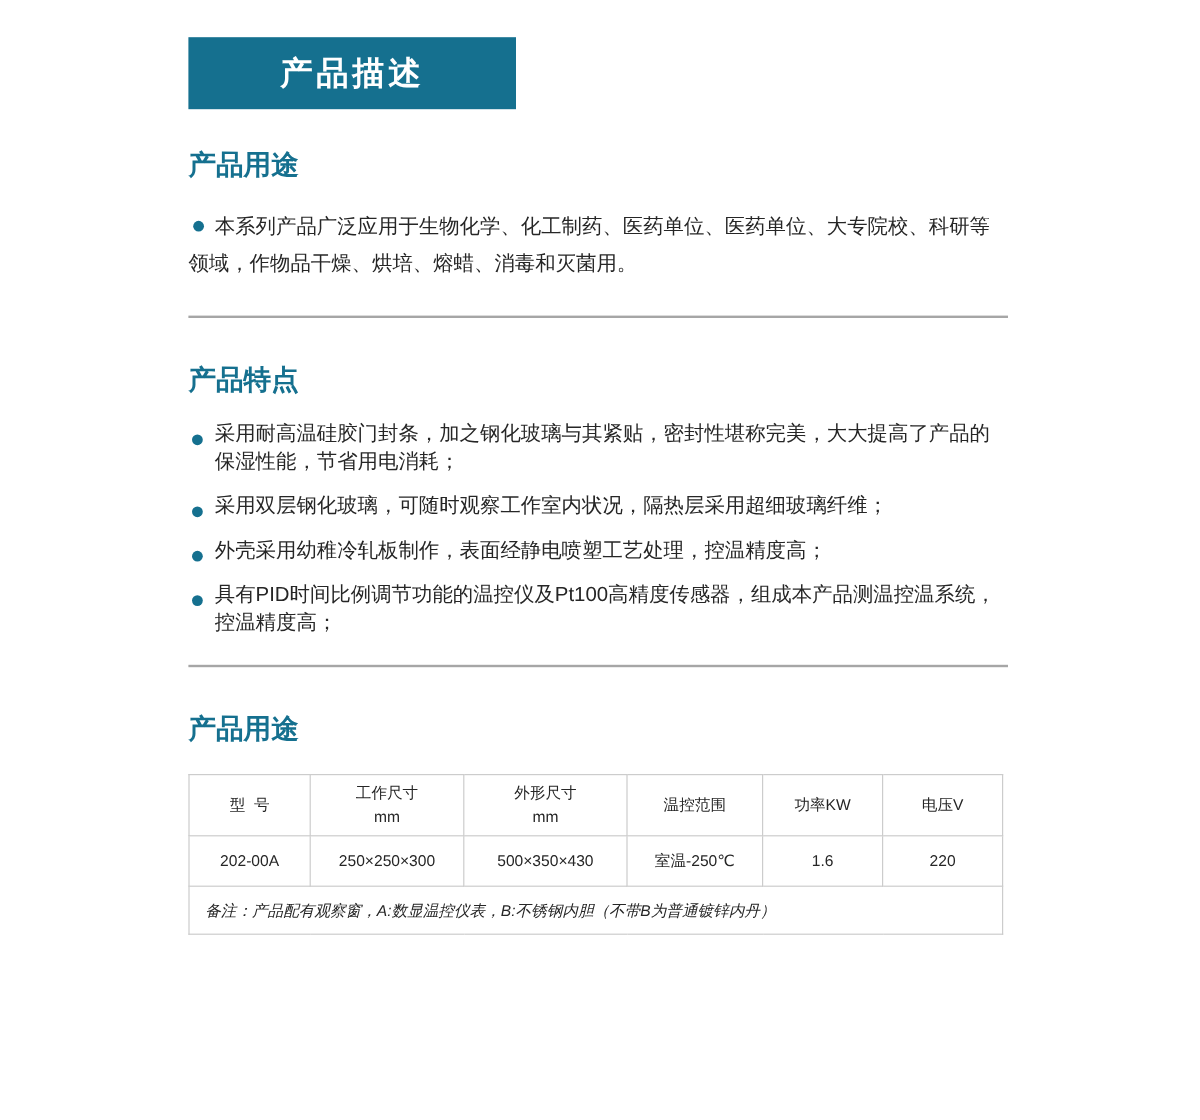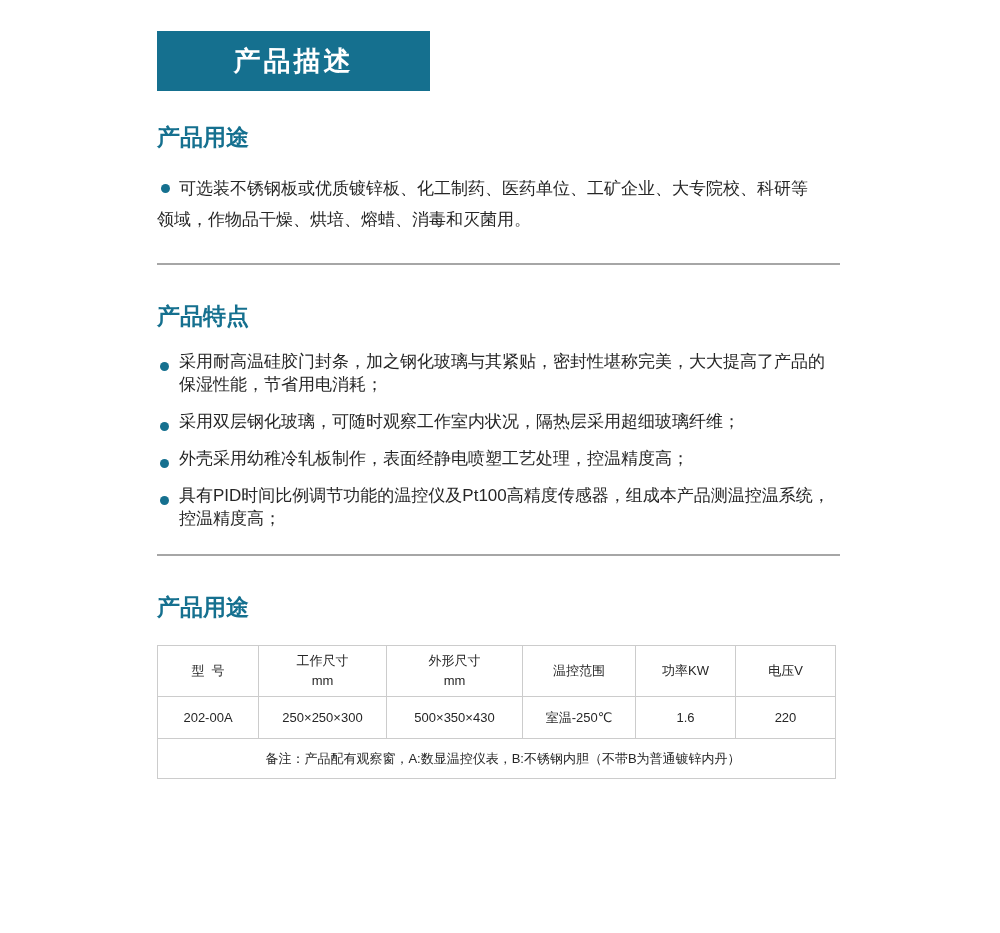--- a/index.html
+++ b/index.html
@@ -60,38 +60,38 @@
     margin-top:25px;border-collapse:collapse;table-layout:fixed;width:678px;
     font-size:13px;color:var(--text);
   }
   table.specs th,table.specs td{
     border:1px solid var(--border);text-align:center;font-weight:normal;
     padding:0;
   }
   table.specs thead th{height:51px;vertical-align:middle;}
   table.specs .data-row td{height:42px;vertical-align:middle;}
   table.specs .note-cell{
-    height:40px;text-align:center;padding:0 0 0 13px;vertical-align:middle;
+    height:40px;text-align:left;padding:0 0 0 13px;vertical-align:middle;font-style:italic;
   }
   .th-label{white-space:pre-wrap;line-height:20px;}
   .th-sub{line-height:20px;}
   .th-sub:empty{display:none;}
 </style>
 </head>
 <body>
 
 <div class="container">
 
   <div class="banner">
     <span class="banner-title">产品描述</span>
   </div>
 
   <h2 class="section-heading h-usage">产品用途</h2>
 
-  <p class="usage-para"><span class="dot"></span><span class="pre">可选装不锈钢板或优质镀锌板、化工制药、医药单位、工矿企业、大专院校、科研等
+  <p class="usage-para"><span class="dot"></span><span class="pre">本系列产品广泛应用于生物化学、化工制药、医药单位、医药单位、大专院校、科研等
 领域，作物品干燥、烘培、熔蜡、消毒和灭菌用。</span></p>
 
   <hr class="divider d1">
 
   <h2 class="section-heading h-features">产品特点</h2>
 
   <ul class="features">
     <li><span class="li-dot"></span><span class="pre">采用耐高温硅胶门封条，加之钢化玻璃与其紧贴，密封性堪称完美，大大提高了产品的
 保湿性能，节省用电消耗；</span></li>
     <li><span class="li-dot"></span><span class="pre">采用双层钢化玻璃，可随时观察工作室内状况，隔热层采用超细玻璃纤维；</span></li>

